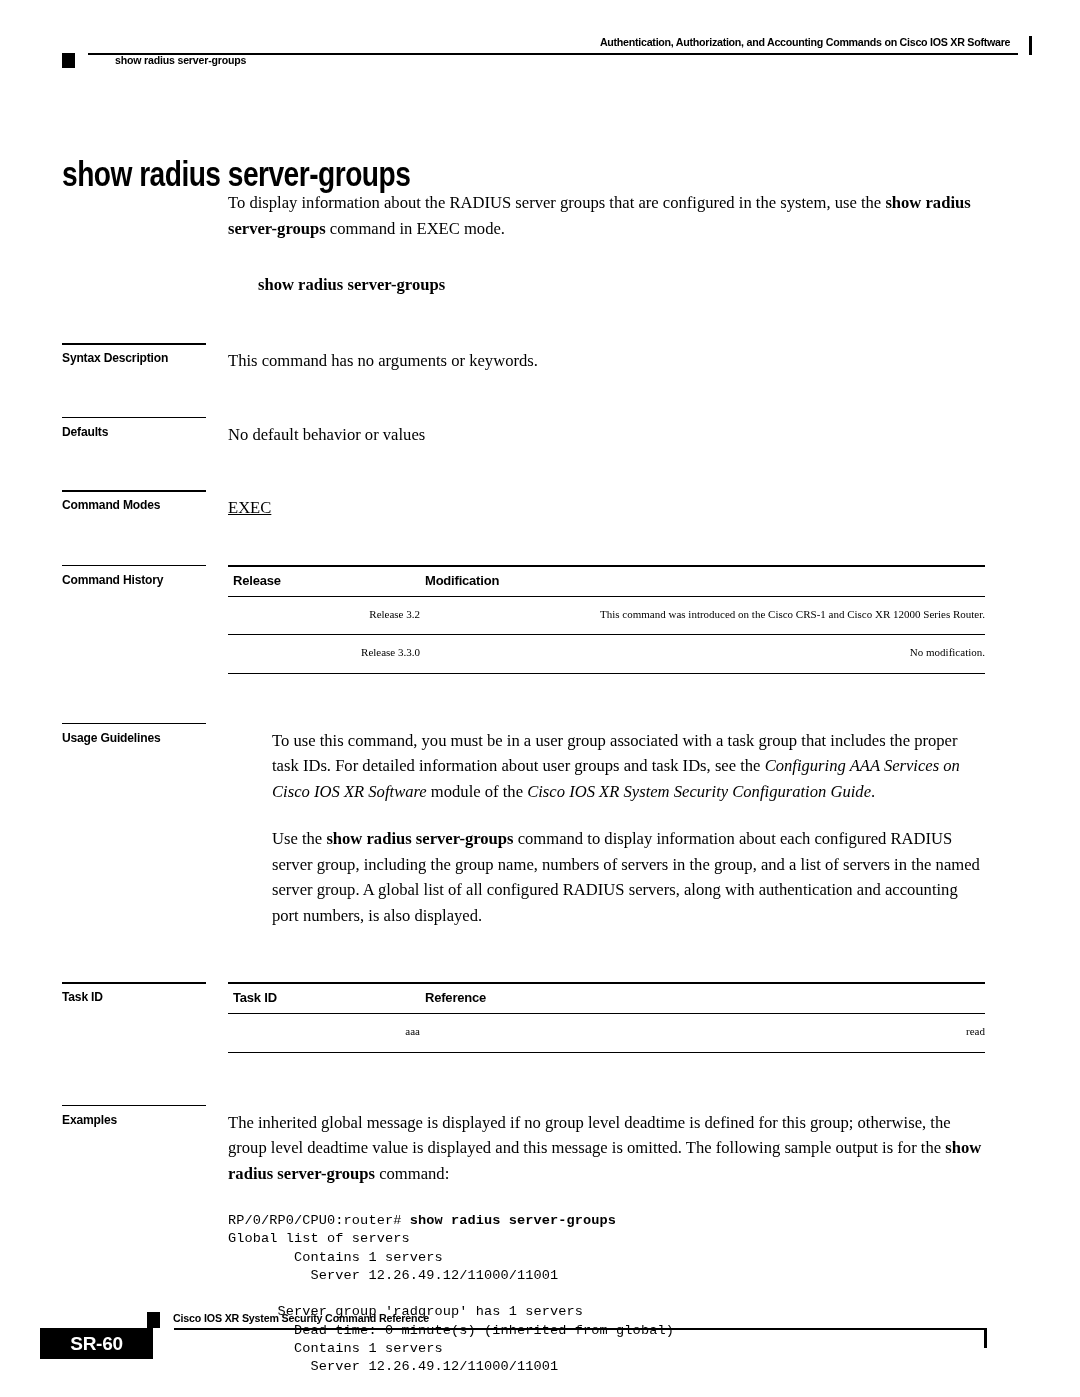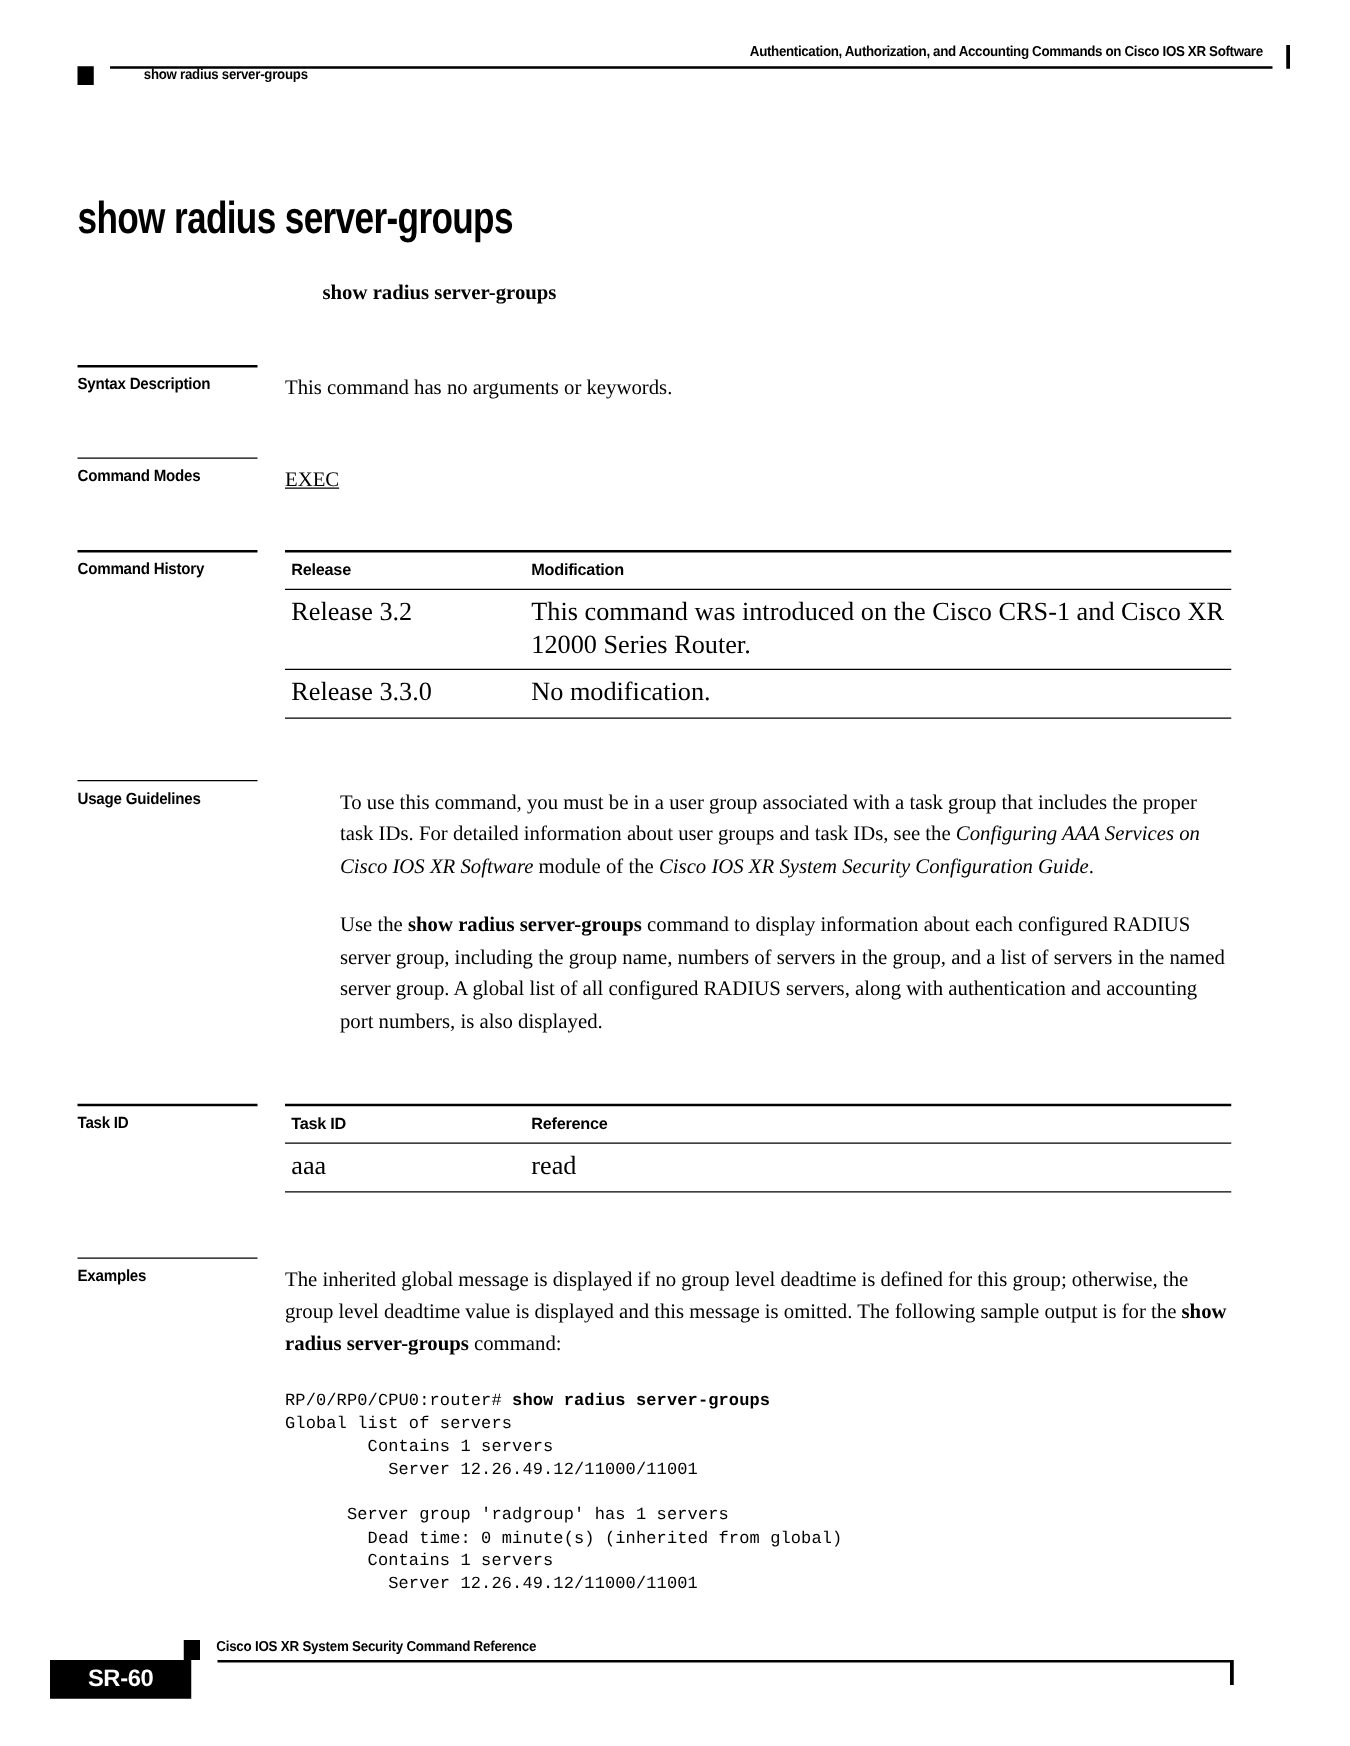--- a/index.html
+++ b/index.html
@@ -158,25 +158,26 @@
     font-family: "Liberation Sans", "DejaVu Sans", sans-serif;
     font-weight: bold;
     font-size: 13px;
     text-align: left;
     padding: 6px 0 8px 5px;
     border-top: 2.2px solid #000;
     border-bottom: 1.4px solid #000;
     letter-spacing: -0.2px;
   }
   table.ciscotbl tbody td {
-    font-size: 21px;
+    font-size: 11px;
     line-height: 25.5px;
     vertical-align: top;
     padding: 5px 0 7px 5px;
     border-bottom: 1.4px solid #000;
+    text-align: right;
   }
   col.c1 { width: 192px; }
   col.c2 { width: auto; }
 
   
   pre.console {
     font-family: "Liberation Mono", "DejaVu Sans Mono", monospace;
     font-size: 13.6px;
     line-height: 18.3px;
     margin: 26px 0 0 0;
@@ -257,34 +258,44 @@
   <div class="hdr-cmd">show radius server-groups</div>
 </div>
 
 <h1 class="page-title">show radius server-groups</h1>
 
 <div class="content">
 
   <div class="row">
     <div class="label-col"></div>
     <div class="body-col intro-block">
+      <p class="body"><span>To display information about the RADIUS server groups that are configured in the system, use the </span><span class="b">show radius server-groups</span><span> command in EXEC mode.</span></p>
       <div class="syntax-line">show radius server-groups</div>
     </div>
   </div>
 
   <div class="row" style="margin-top:48px;">
     <div class="label-col">
       <div class="label-rule"></div>
       <div class="sec-label">Syntax Description</div>
     </div>
     <div class="body-col" style="padding-top:5px;">
       <p class="body">This command has no arguments or keywords.</p>
     </div>
   </div>
 
+  <div class="row" style="margin-top:43px;">
+    <div class="label-col">
+      <div class="label-rule"></div>
+      <div class="sec-label">Defaults</div>
+    </div>
+    <div class="body-col" style="padding-top:5px;">
+      <p class="body">No default behavior or values</p>
+    </div>
+  </div>
 
   <div class="row" style="margin-top:43px;">
     <div class="label-col">
       <div class="label-rule"></div>
       <div class="sec-label">Command Modes</div>
     </div>
     <div class="body-col" style="padding-top:5px;text-decoration:underline;">
       <p class="body">EXEC</p>
     </div>
   </div>

